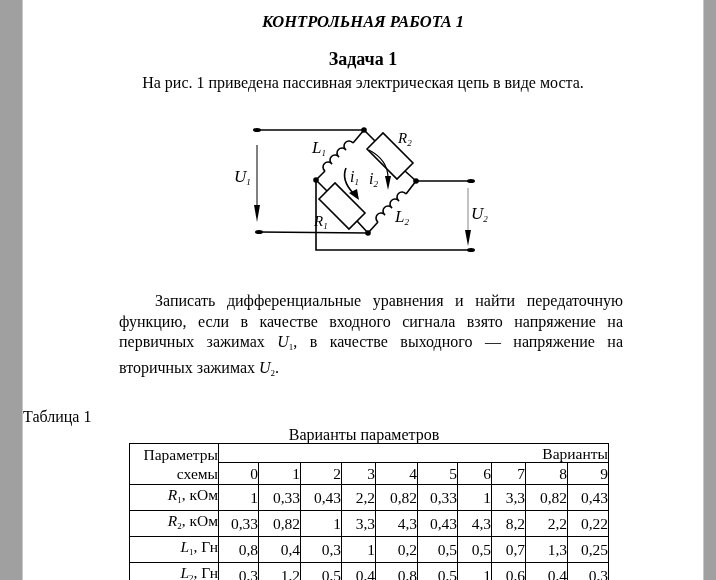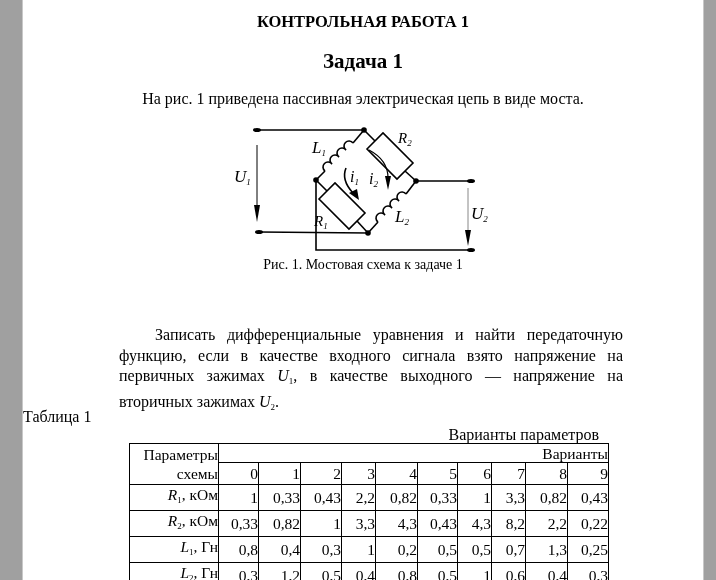--- a/index.html
+++ b/index.html
@@ -1,32 +1,32 @@
 <!DOCTYPE html>
 <html><head>
 <meta charset="utf-8">
 <style>
   html, body { margin:0; padding:0; }
   body { width:716px; height:580px; background:#a0a0a0; position:relative; overflow:hidden;
          font-family:"Liberation Serif", "DejaVu Serif", serif; color:#000; }
   .page { position:absolute; left:22px; top:0; width:680px; height:580px; background:#fff;
           border-left:1px solid #c8c8c8; border-right:1px solid #c8c8c8; }
   .abs { position:absolute; }
-  .h1 { left:0; width:680px; top:12px; text-align:center; font-weight:bold; font-size:16.5px; }
-  .h2 { left:0; width:680px; top:49px; text-align:center; font-weight:bold; font-size:21px; }
-  .intro { left:0; width:680px; top:90px; text-align:center; font-size:16px; }
+  .h1 { left:0; width:680px; top:12px; text-align:center; font-weight:bold; font-size:16.5px;font-style:italic; }
+  .h2 { left:0; width:680px; top:49px; text-align:center; font-weight:bold; font-size:18px; }
+  .intro { left:0; width:680px; top:74px; text-align:center; font-size:16px; }
   .caption { left:0; width:680px; top:257px; text-align:center; font-size:14px; }
-  .para { left:96px; width:504px; top:291px; font-size:16px; line-height:20.5px; text-align:justify;margin-top:34px; }
+  .para { left:96px; width:504px; top:291px; font-size:16px; line-height:20.5px; text-align:justify; }
   .para p { margin:0; text-indent:36px; }
   .para .last-line { text-align-last:left; }
   .var { font-style:italic; }
   sub { font-size:9px; vertical-align:-3px; font-style:normal; }
   .para2 { left:96px; width:504px; top:371px; font-size:16px; text-indent:36px; }
   .table-num { left:0; width:600px; top:408px; text-align:left; font-size:16px; }
-  .table-title { left:106px; width:470px; top:426px; text-align:right; font-size:16px; }
+  .table-title { left:106px; width:470px; top:426px; text-align:center; font-size:16px; }
   table.params { position:absolute; left:106px; top:443px; border-collapse:collapse; font-size:15.5px; }
   table.params td { border:1.3px solid #000; text-align:right; padding:0; height:21px; line-height:20px; }
   table.params td.pname { width:88px; }
   svg.circuit { position:absolute; left:0; top:0; }
 </style>
 </head>
 <body>
 
 <div class="page">
   <div class="abs h1">КОНТРОЛЬНАЯ РАБОТА 1</div>
@@ -105,21 +105,20 @@
       <text x="448" y="219"><tspan>U</tspan><tspan font-size="9" dy="3">2</tspan></text>
       <text x="289" y="153"><tspan>L</tspan><tspan font-size="9" dy="3">1</tspan></text>
       <text x="372" y="222"><tspan>L</tspan><tspan font-size="9" dy="3">2</tspan></text>
       <text x="291" y="226" font-size="15"><tspan>R</tspan><tspan font-size="9" dy="3">1</tspan></text>
       <text x="375" y="143" font-size="15"><tspan>R</tspan><tspan font-size="9" dy="3">2</tspan></text>
       <text x="327" y="182" font-size="16"><tspan>i</tspan><tspan font-size="9" dy="3">1</tspan></text>
       <text x="346" y="184" font-size="16"><tspan>i</tspan><tspan font-size="9" dy="3">2</tspan></text>
     </g>
   </svg>
 
-  <div class="abs caption">Рис. 1. Мостовая схема к задаче 1</div>
 
   <div class="abs para">
     <p class="last-line"><span>Записать дифференциальные уравнения и найти передаточную функцию, если в качестве входного сигнала взято напряжение на первичных зажимах </span><span class="var"><span>U</span><sub>1</sub></span><span>, в качестве выходного — напряжение на вторичных зажимах </span><span class="var"><span>U</span><sub>2</sub></span><span>.</span></p>
   </div>
 
   <div class="abs table-num">Таблица 1</div>
   <div class="abs table-title">Варианты параметров</div>
 
   <table class="params">
     <tbody>

